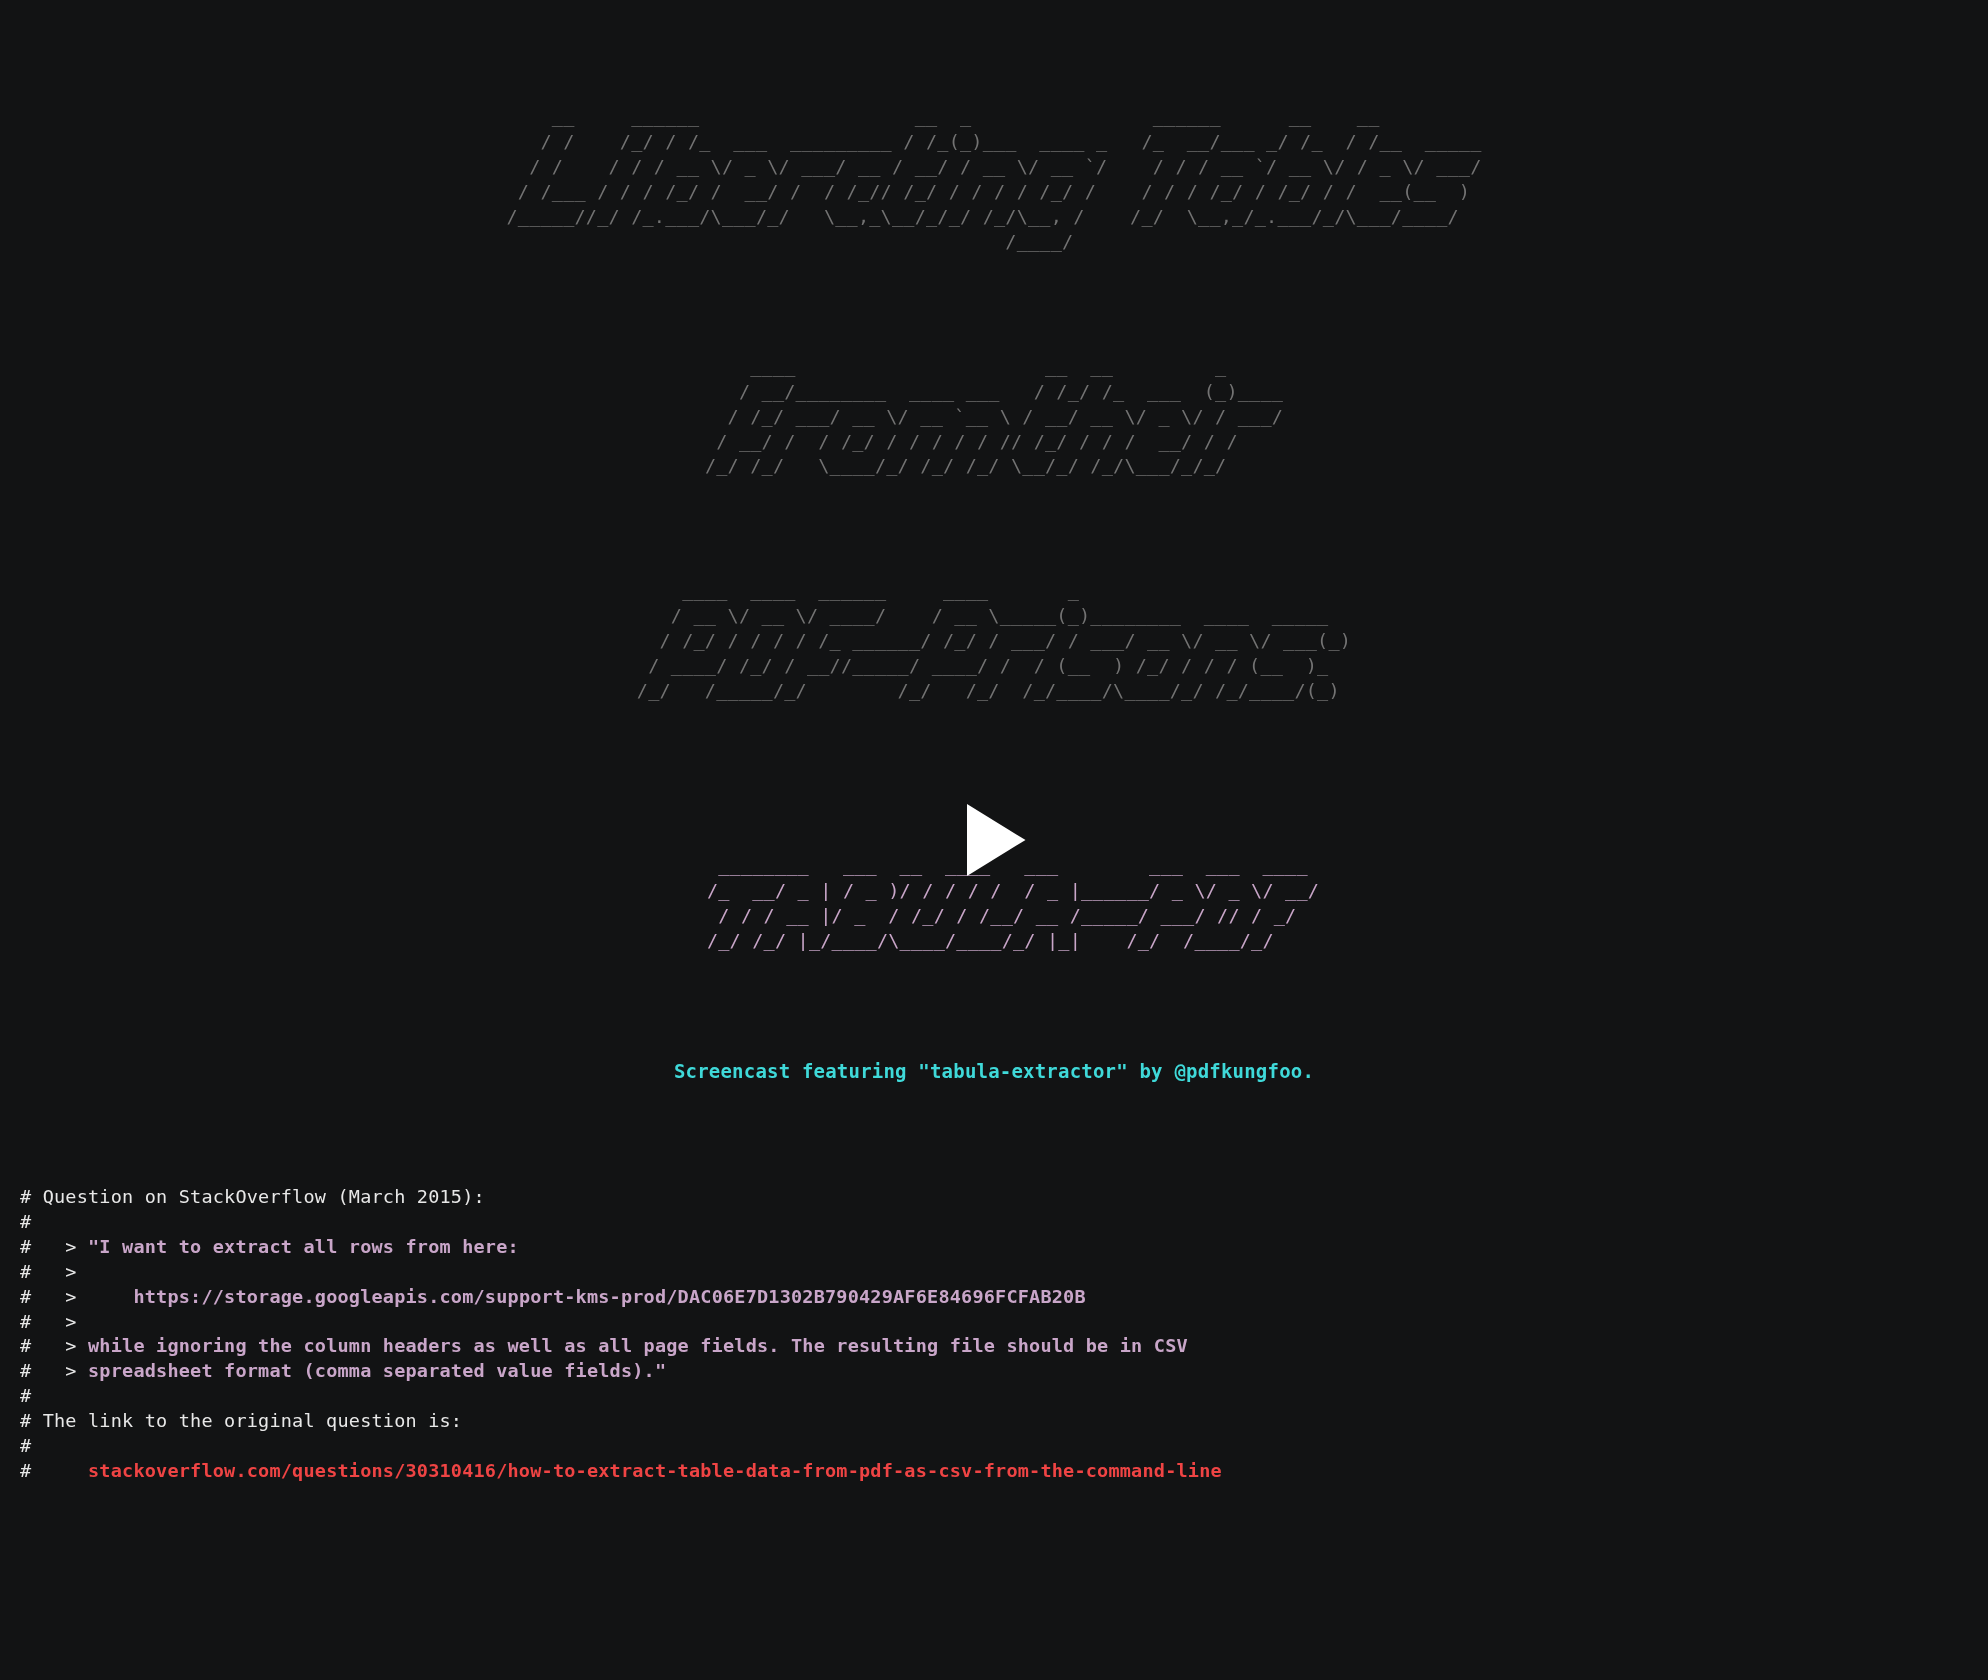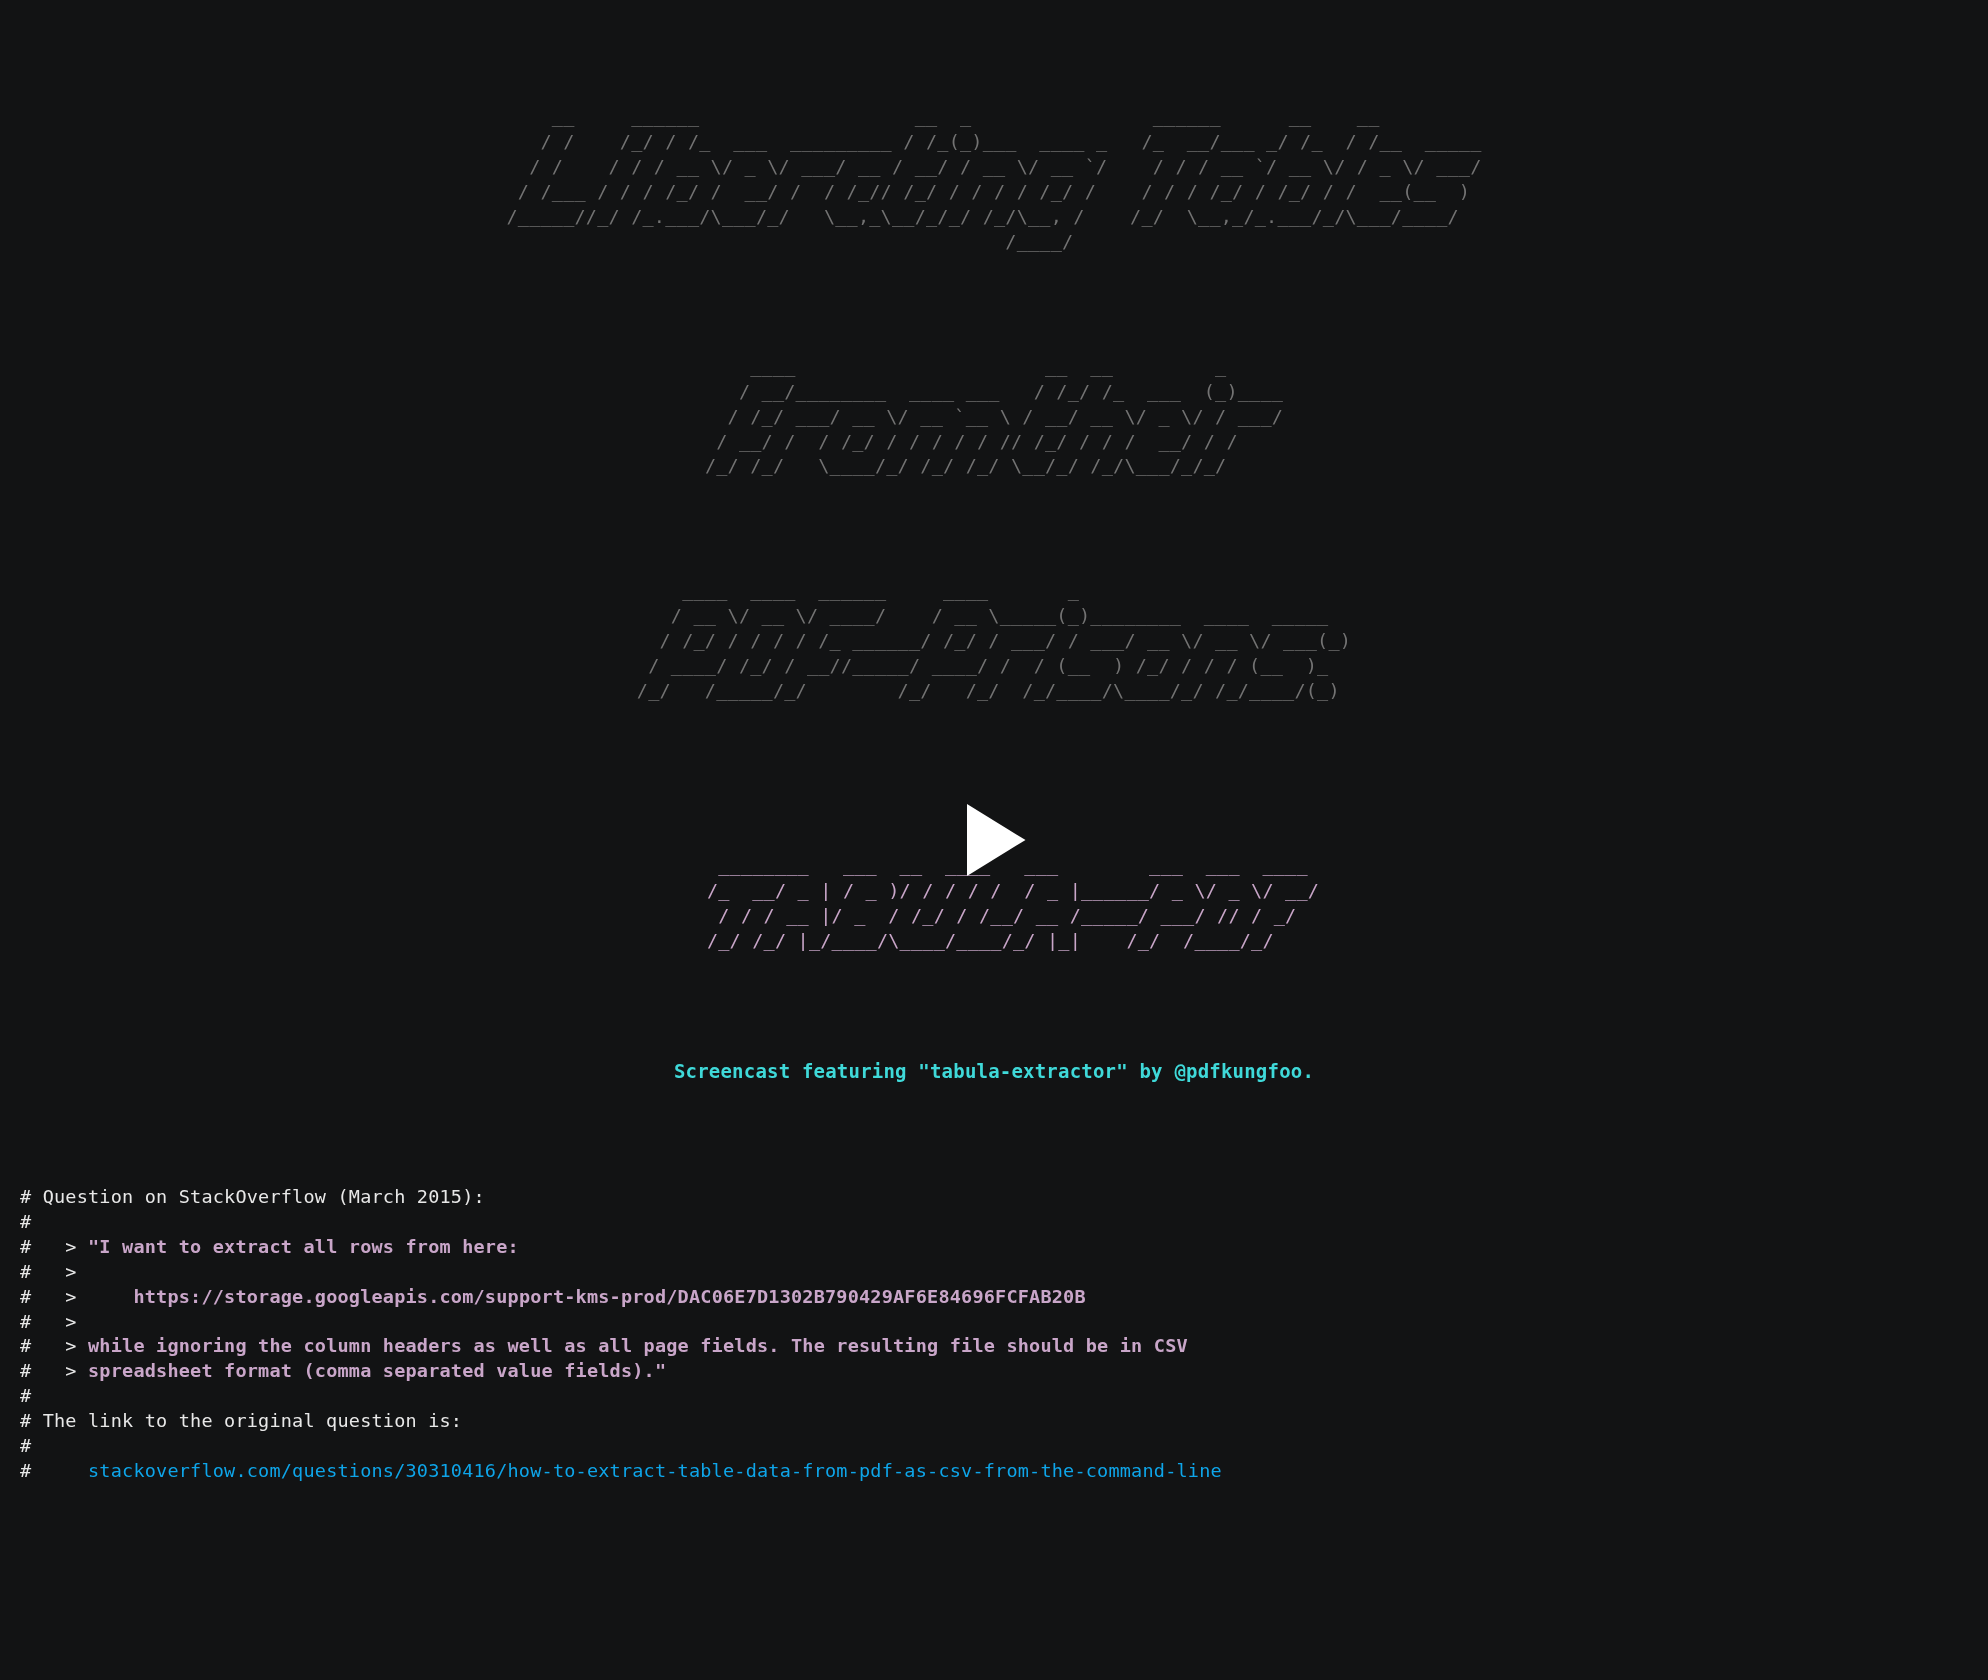--- a/index.html
+++ b/index.html
@@ -15,21 +15,21 @@
   .terminal {
     padding: 30px 20px;
     font-size: 18.5px;
     line-height: 1.35;
     white-space: pre;
     letter-spacing: 0.2px;
   }
   .ascii-yellow { color: #737373; }
   .ascii-pink { color: #c9a6c9; margin-left: 38px; }
   .quote { color: #c9a6c9; font-weight: bold; }
-  .link { color: #0ea5e9; font-weight: normal; }
+  .link { color: #ef4444; font-weight: bold; }
   .white { color: #e8e8e8; }
   .center-block { text-align: center; display: block; }
   .play-overlay {
     position: absolute;
     top: 50%;
     left: 50%;
     transform: translate(-50%, -50%);
     cursor: pointer;
     z-index: 10;
   }

